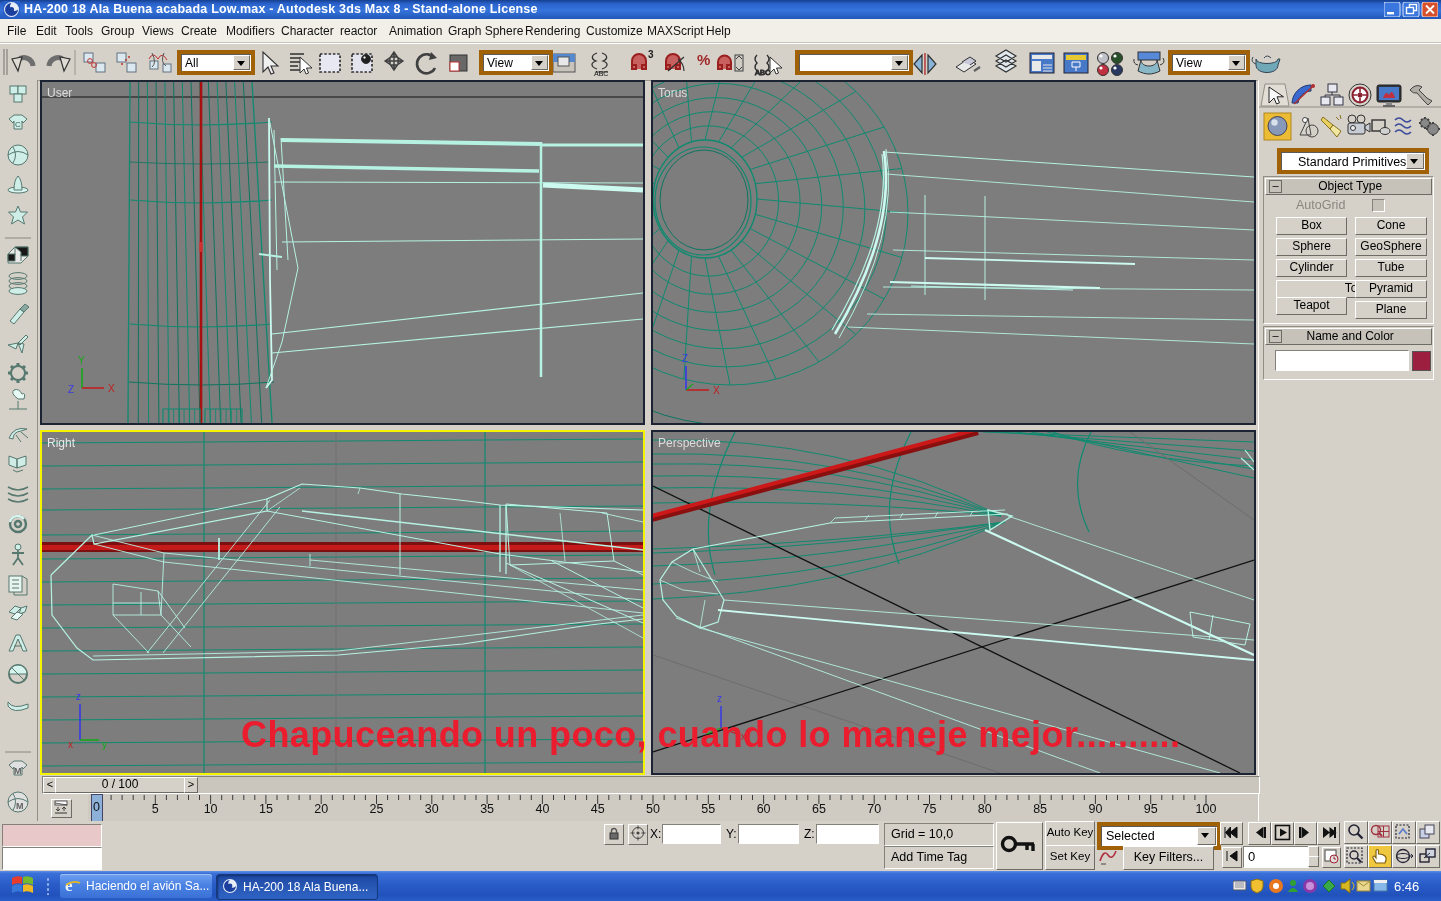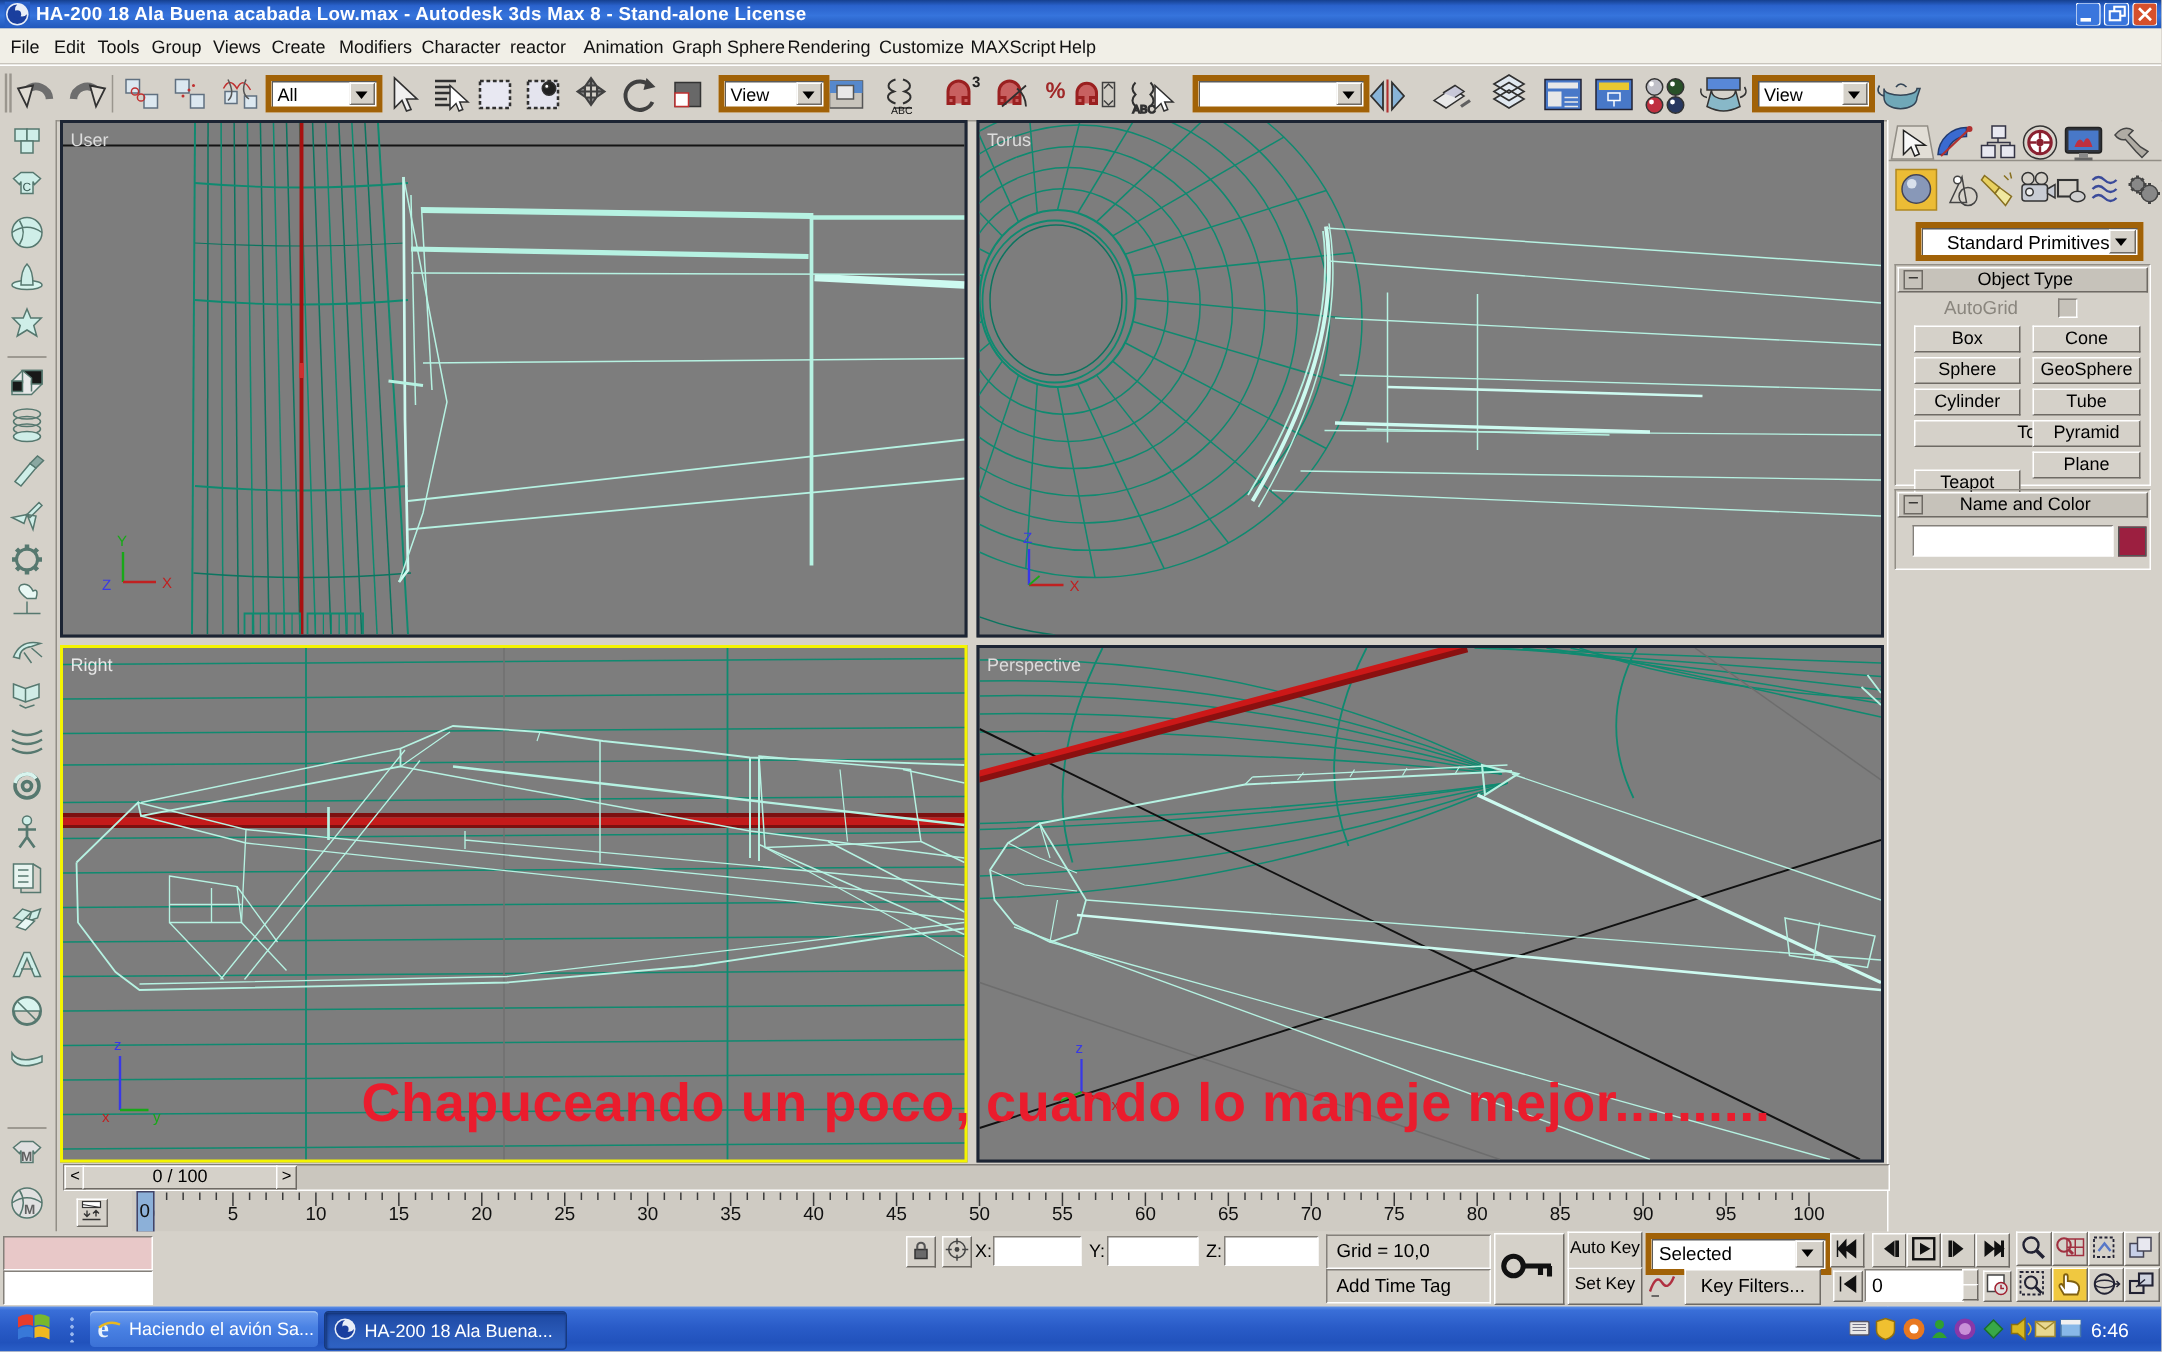--- a/index.html
+++ b/index.html
@@ -580,21 +580,21 @@
 <div style="position:absolute;left:32px;top:21px;font-size:12.5px;color:#8a867e;">AutoGrid</div>
 <div style="position:absolute;left:108px;top:22px;width:11px;height:11px;background:#c6c2ba;border:1px solid;border-color:#84807a #fff #fff #84807a;"></div>
 <div class="btn" style="left:12px;top:40px;width:69px;height:16px;">Box</div>
       <div class="btn" style="left:91px;top:40px;width:70px;height:16px;">Cone</div>
 <div class="btn" style="left:12px;top:61px;width:69px;height:16px;">Sphere</div>
       <div class="btn" style="left:91px;top:61px;width:70px;height:16px;">GeoSphere</div>
 <div class="btn" style="left:12px;top:82px;width:69px;height:16px;">Cylinder</div>
       <div class="btn" style="left:91px;top:82px;width:70px;height:16px;">Tube</div>
 <div class="btn" style="left:12px;top:103px;width:69px;height:16px;padding-left:48px;">Torus</div>
       <div class="btn" style="left:91px;top:103px;width:70px;height:16px;">Pyramid</div>
-<div class="btn" style="left:12px;top:136px;width:69px;height:16px;">Teapot</div>
+<div class="btn" style="left:12px;top:120px;width:69px;height:16px;">Teapot</div>
       <div class="btn" style="left:91px;top:124px;width:70px;height:16px;">Plane</div>
 </div>
 <div class="rollout" style="left:4px;top:246px;width:169px;height:52px;">
 <div class="rhead">&nbsp;Name and Color</div>
 <div style="position:absolute;left:5px;top:3px;width:11px;height:11px;border:1px solid #6e6a64;background:#c6c2ba;font-size:11px;line-height:9px;text-align:center;">–</div>
 <div class="white-sunken" style="left:11px;top:23px;width:132px;height:19px;"></div>
 <div style="position:absolute;left:148px;top:24px;width:17px;height:18px;background:#9c1f40;border:1px solid #555;"></div>
 </div>
 </div>
 <div id="timeslider" class="abs">

